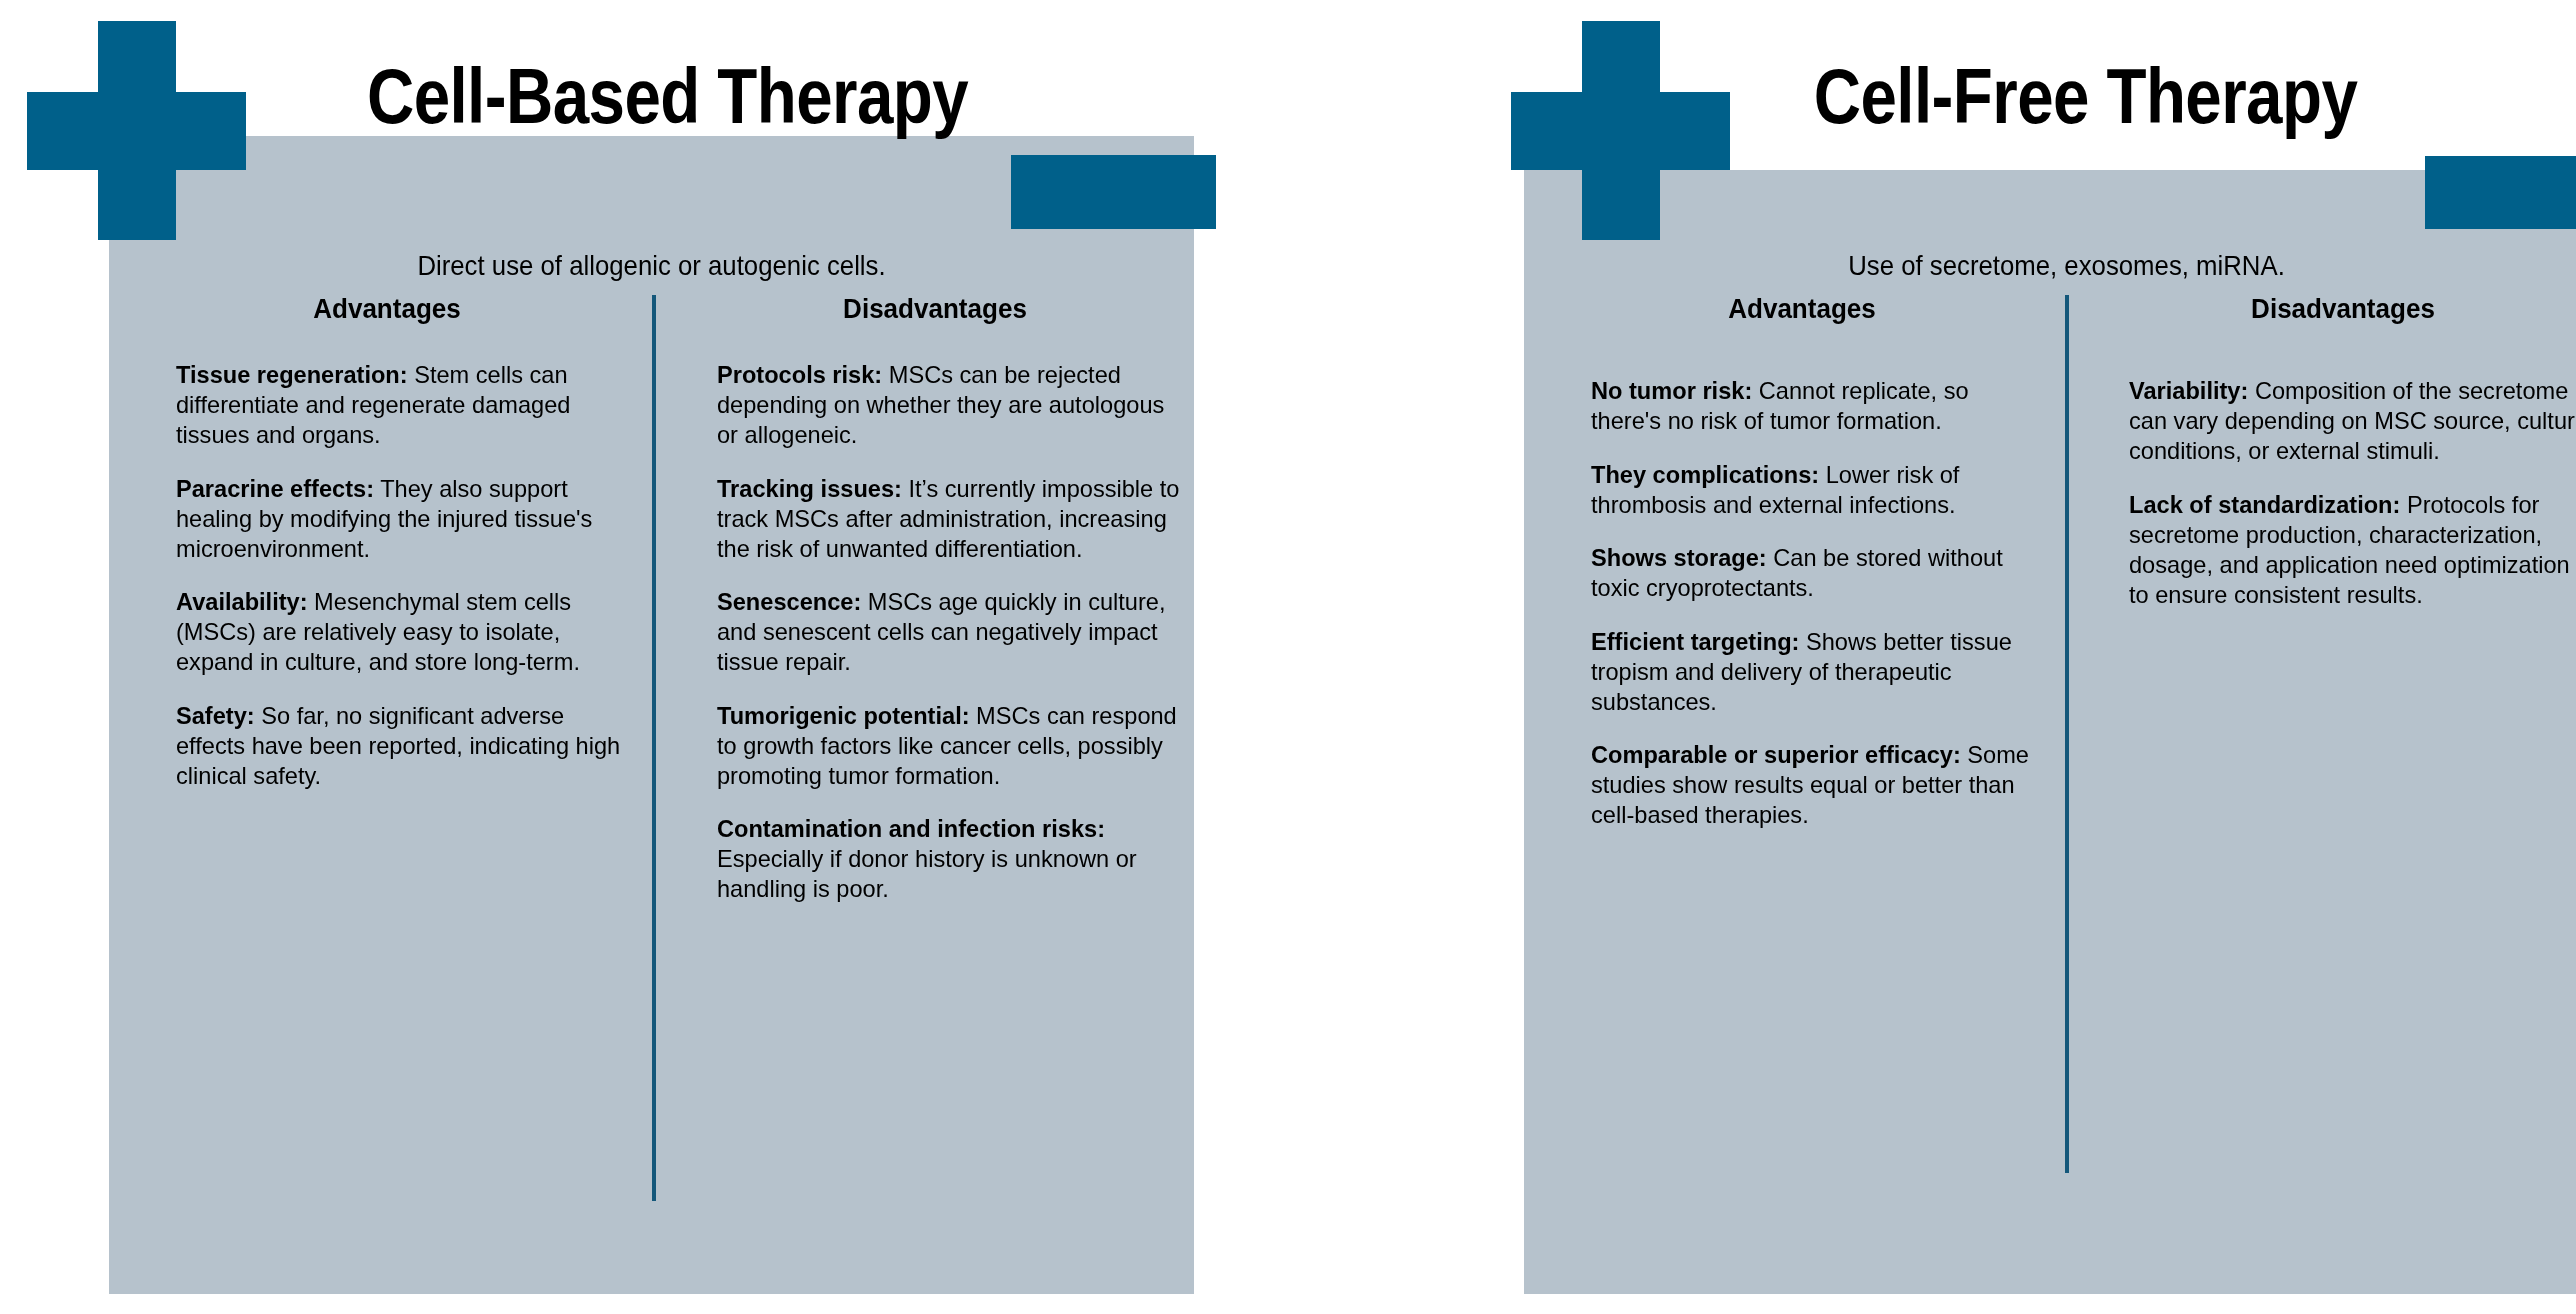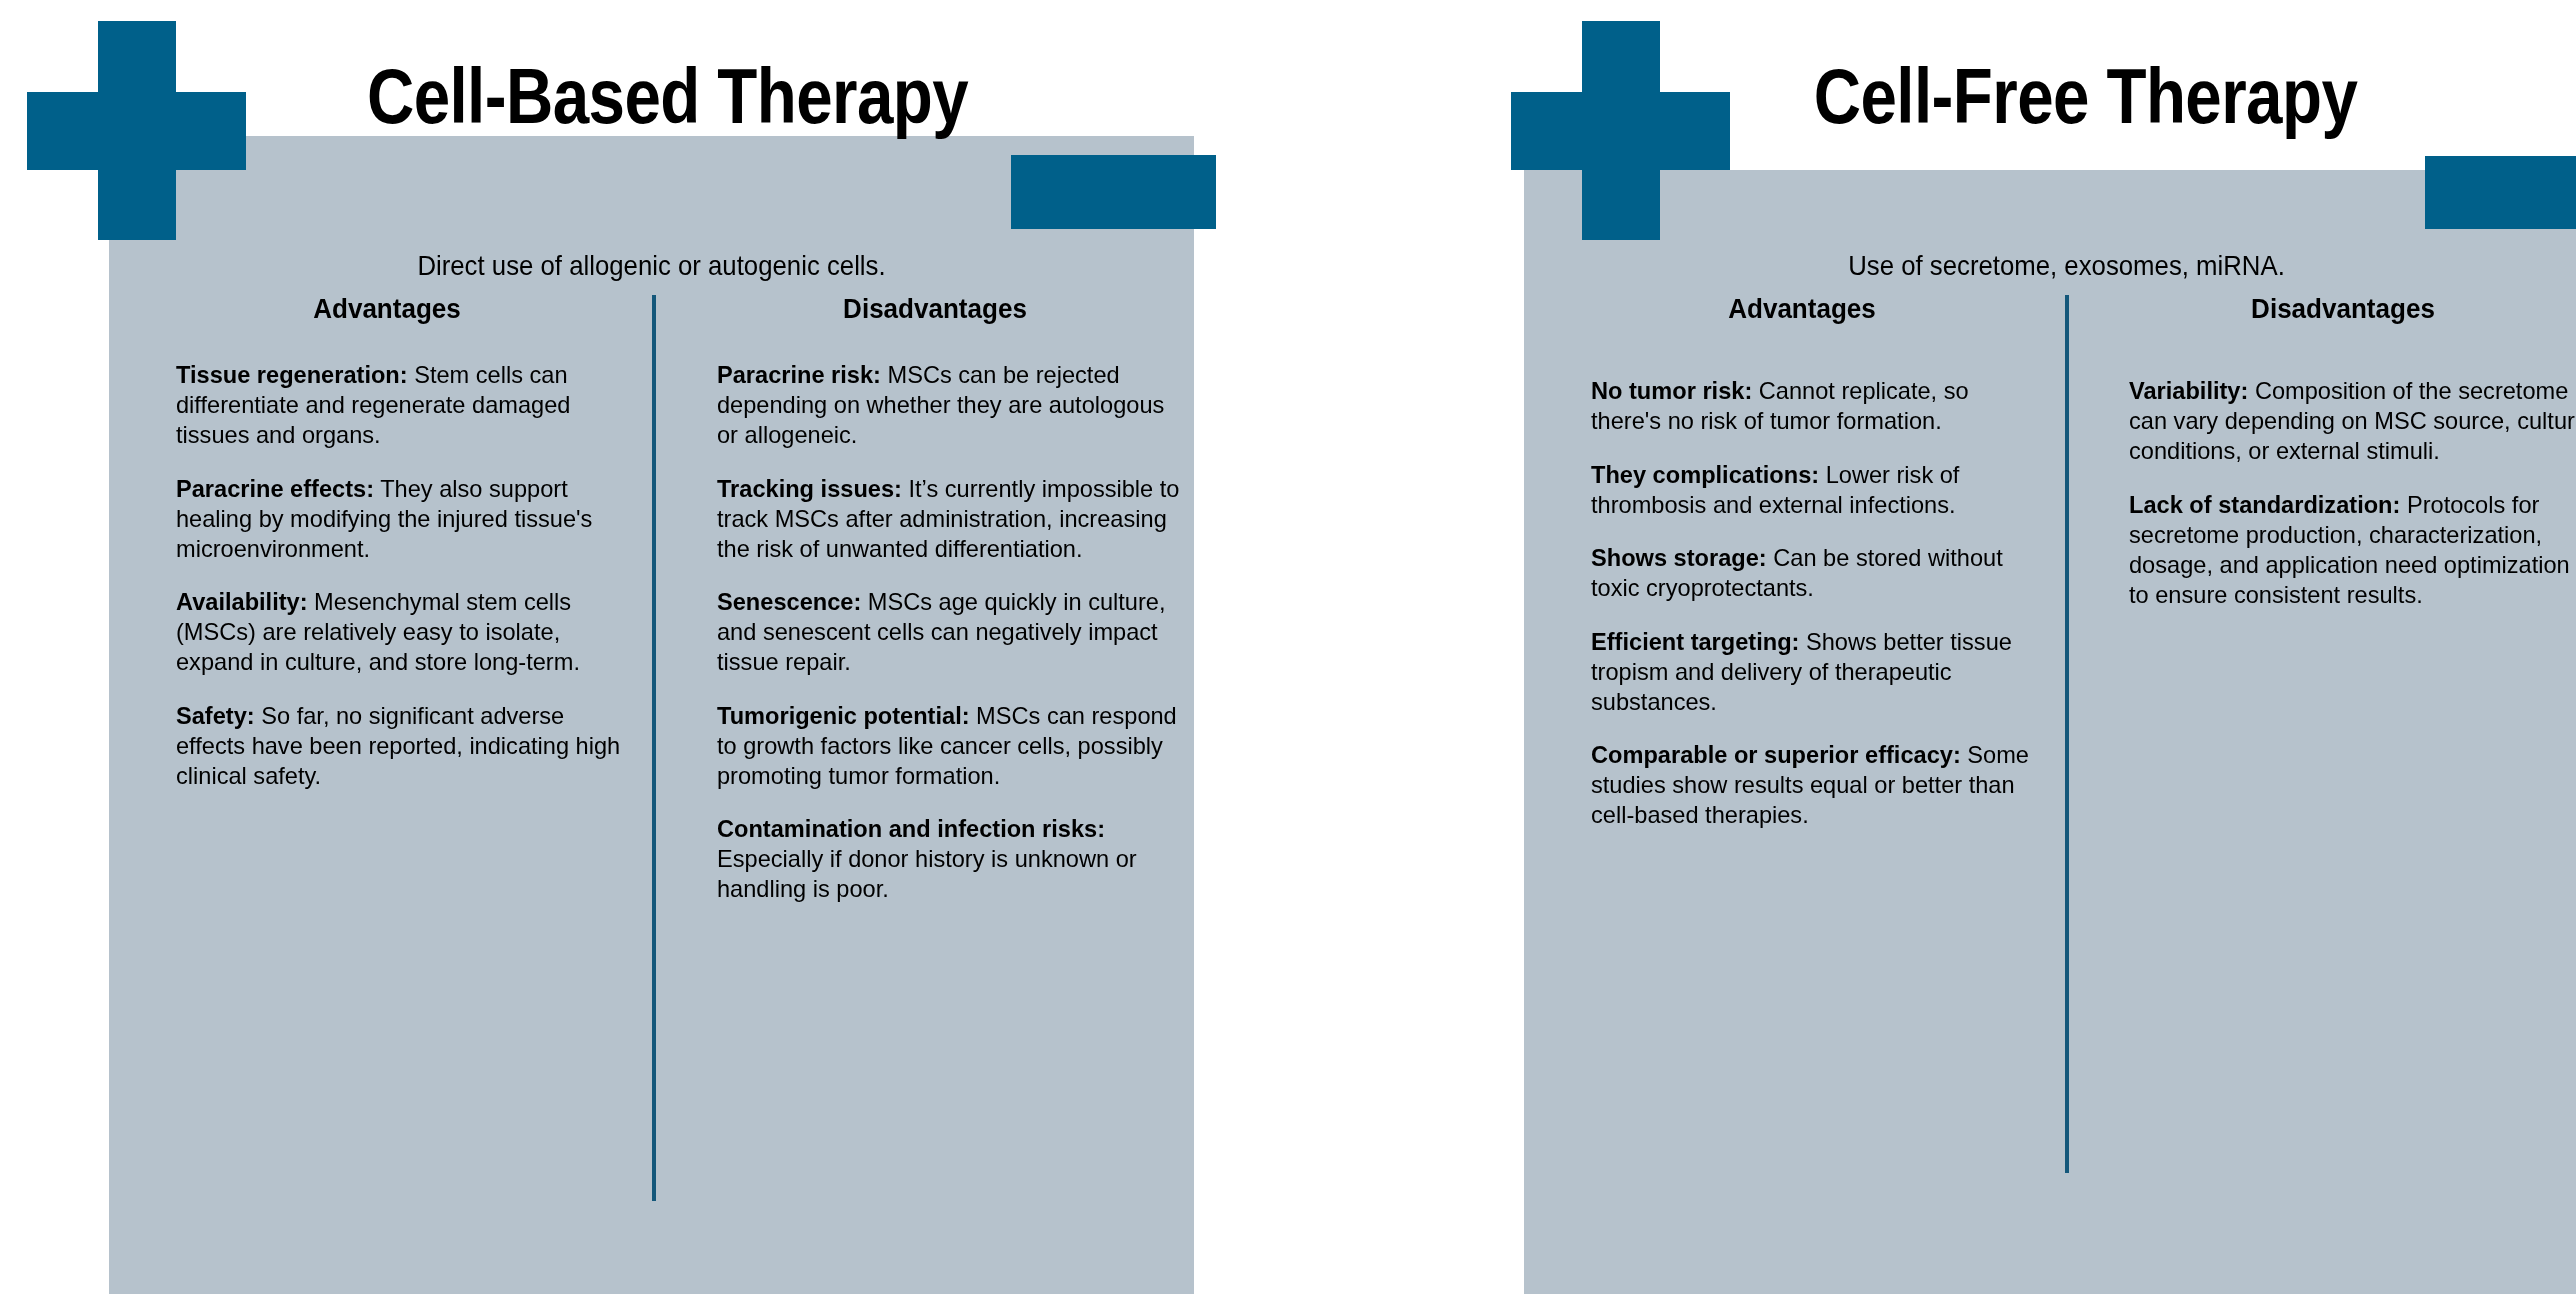--- a/index.html
+++ b/index.html
@@ -107,21 +107,21 @@
         <p class="entry"><b>Tissue regeneration:</b><span> Stem cells can differentiate and regenerate damaged tissues and organs.</span></p>
         <p class="entry"><b>Paracrine effects:</b><span> They also support healing by modifying the injured tissue's microenvironment.</span></p>
         <p class="entry"><b>Availability:</b><span> Mesenchymal stem cells (MSCs) are relatively easy to isolate, expand in culture, and store long-term.</span></p>
         <p class="entry"><b>Safety:</b><span> So far, no significant adverse effects have been reported, indicating high clinical safety.</span></p>
       </div>
     </div>
 
     <div class="col dis">
       <div class="col-head">Disadvantages</div>
       <div class="col-body">
-        <p class="entry"><b>Paracrine risk:</b><span> MSCs can be rejected depending on whether they are autologous or allogeneic.</span></p>
+        <p class="entry"><b>Protocols risk:</b><span> MSCs can be rejected depending on whether they are autologous or allogeneic.</span></p>
         <p class="entry"><b>Tracking issues:</b><span> It’s currently impossible to track MSCs after administration, increasing the risk of unwanted differentiation.</span></p>
         <p class="entry"><b>Senescence:</b><span> MSCs age quickly in culture, and senescent cells can negatively impact tissue repair.</span></p>
         <p class="entry"><b>Tumorigenic potential:</b><span> MSCs can respond to growth factors like cancer cells, possibly promoting tumor formation.</span></p>
         <p class="entry"><b>Contamination and infection risks:</b><span> Especially if donor history is unknown or handling is poor.</span></p>
       </div>
     </div>
 
   </div>
 </section>
 

